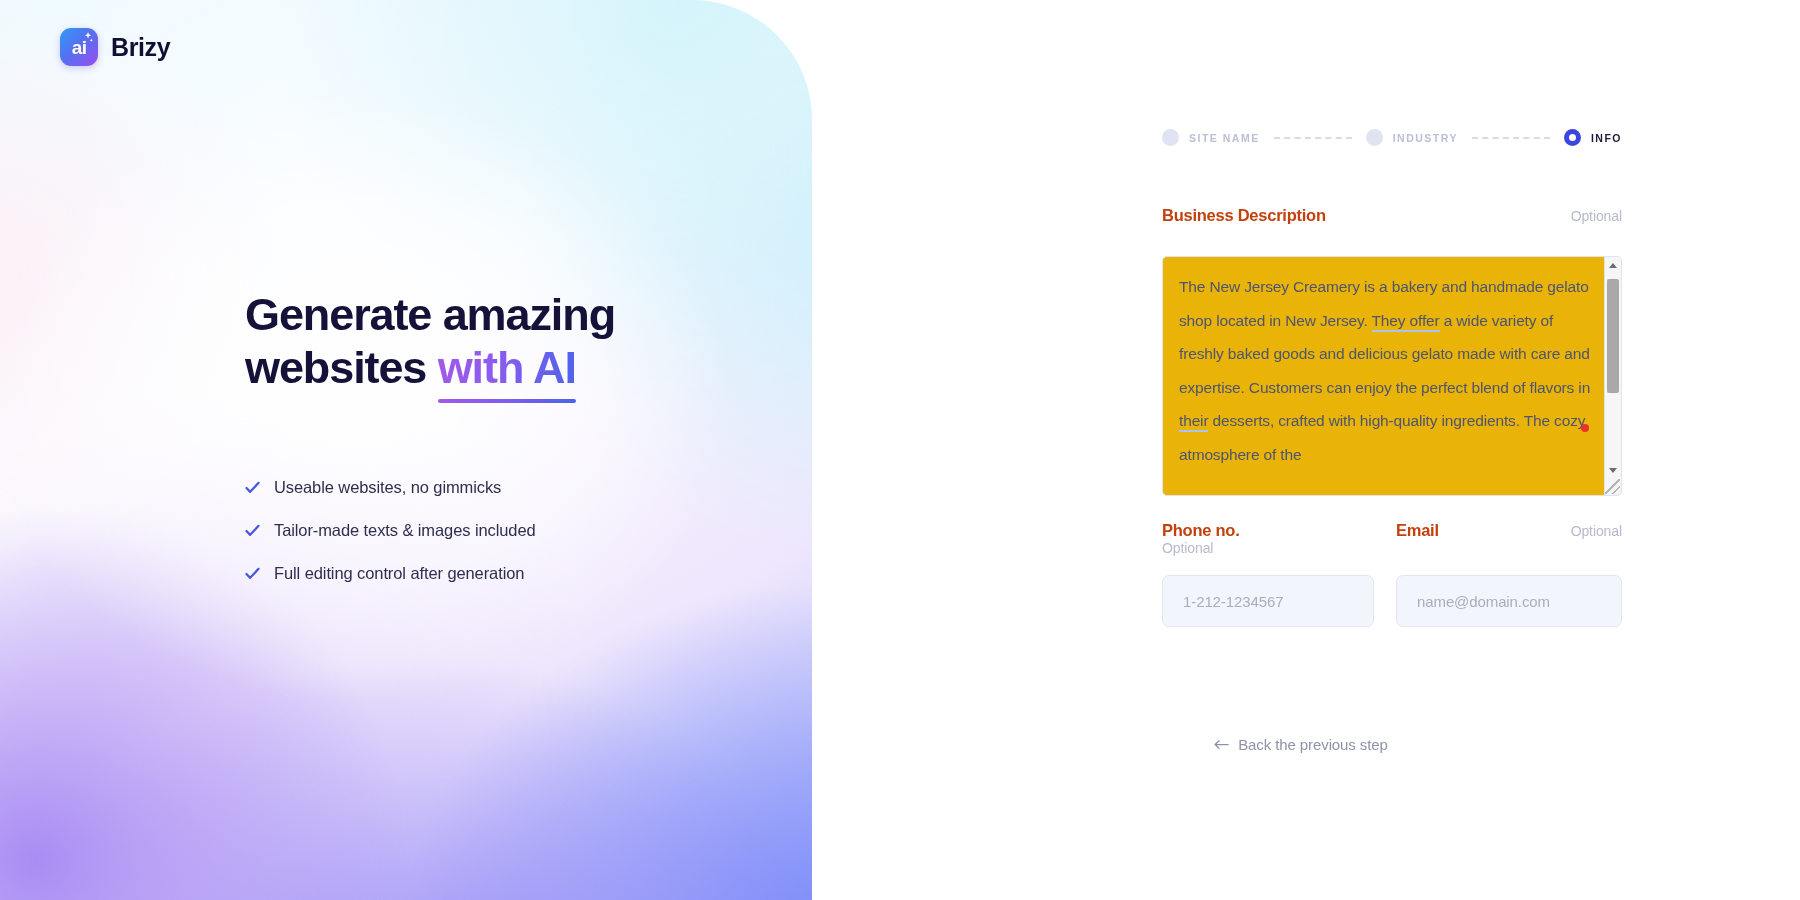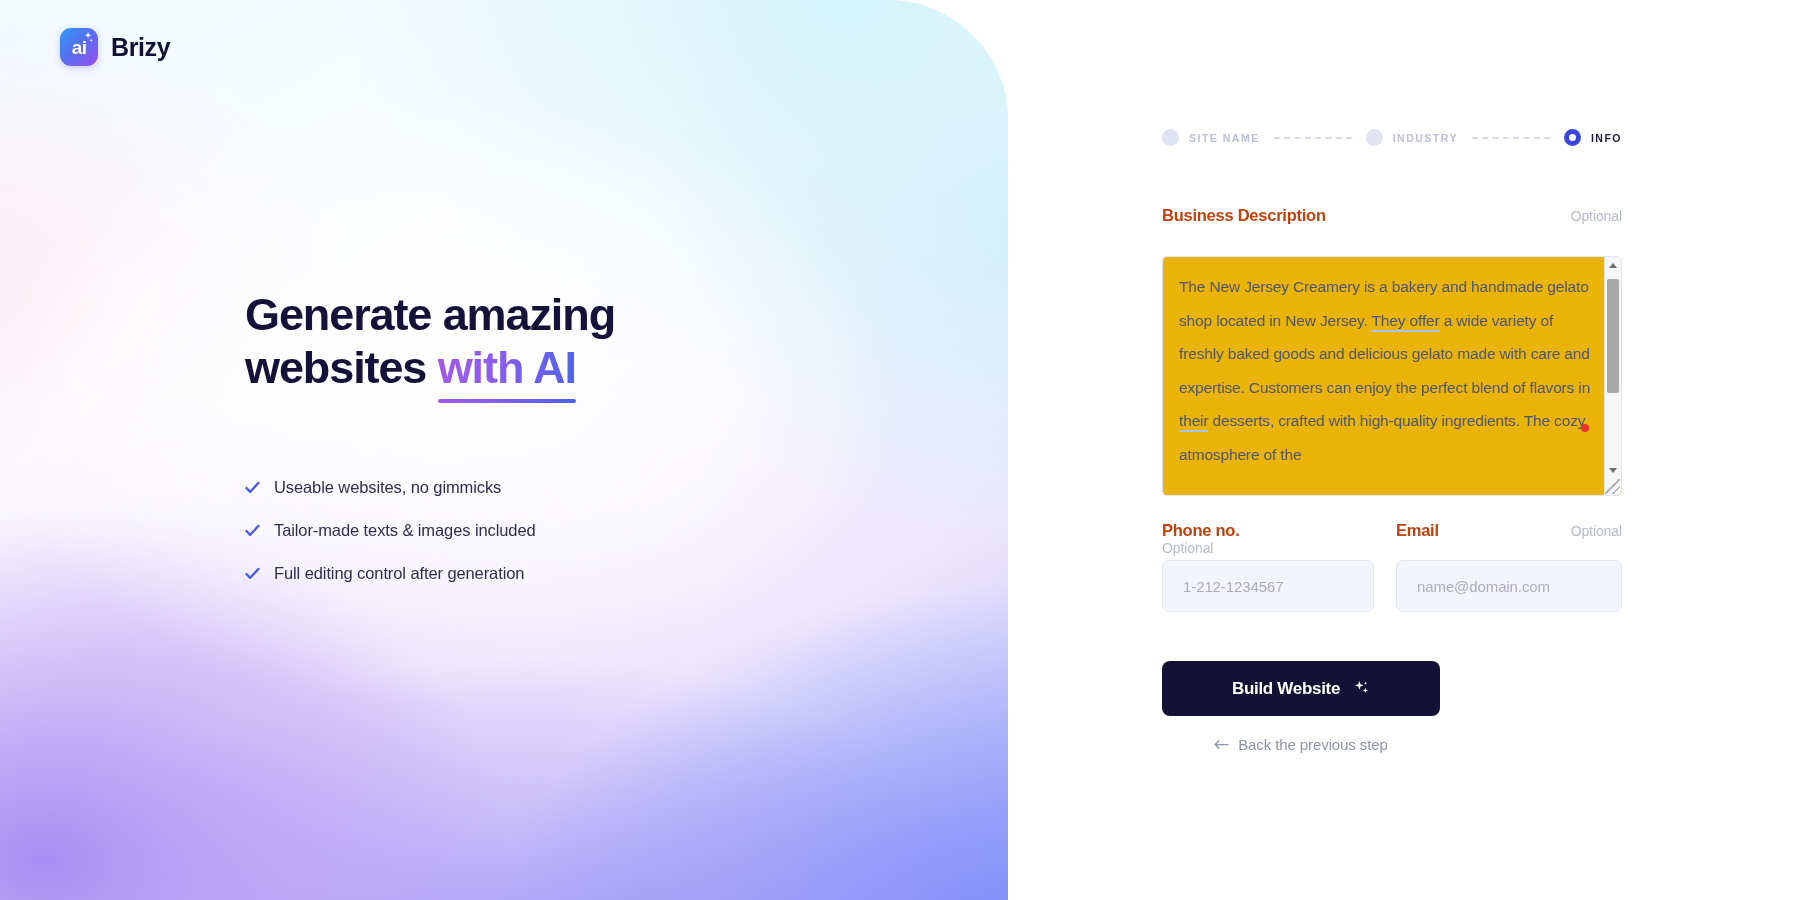--- a/index.html
+++ b/index.html
@@ -9,21 +9,21 @@
     background: #ffffff;
     font-family: "Liberation Sans", sans-serif;
     -webkit-font-smoothing: antialiased;
   }
   .page { position: relative; width: 1800px; height: 900px; background: #fff; }
 
   
   .hero {
     position: absolute;
     left: 0; top: 0;
-    width: 1008px; height: 900px;
+    width: 812px; height: 900px;
     border-top-right-radius: 120px;
     overflow: hidden;
     background: #f2f3fb;
   }
   .hero-grad {
     position: absolute; inset: -10%;
     background:
       radial-gradient(58% 52% at 78% 8%,  #d4f4fb 0%, rgba(212,244,251,0) 72%),
       radial-gradient(46% 40% at 96% 30%, #cfeffb 0%, rgba(207,239,251,0) 75%),
       radial-gradient(40% 34% at 6% 34%,  #fdf0f6 0%, rgba(253,240,246,0) 78%),
@@ -173,21 +173,21 @@
   }
 
   
   .fields { position: absolute; left: 0; top: 517px; width: 460px; }
   .field-labels { display: flex; }
   .fl-group {
     display: flex; align-items: baseline; justify-content: space-between;
   }
   .fl-phone { width: 212px; margin-right: 22px; flex-direction: column; }
   .fl-email { width: 226px; }
-  .inputs { display: flex; margin-top: 4px; text-align: center; }
+  .inputs { display: flex; margin-top: 19px; text-align: center; }
   .inp {
     height: 52px; border-radius: 7px;
     background: #f3f5fc; border: 1px solid #e2e6f4;
     display: flex; align-items: center; padding: 0 20px;
     font-size: 15px; color: #a9aebf; letter-spacing: -0.1px;
   }
   .inp.phone { width: 212px; margin-right: 22px; }
   .inp.email { width: 226px; }
 
   
@@ -310,28 +310,20 @@
       <div class="inputs">
         <div class="inp phone">
           <span>1-212-1234567</span>
         </div>
         <div class="inp email">
           <span>name@domain.com</span>
         </div>
       </div>
     </div>
 
-    <button class="cta">
-      <span>Build Website</span>
-      <svg class="cta-spark" viewBox="0 0 24 24" fill="currentColor">
-        <path d="M9 1.5l1.6 4.4 4.4 1.6-4.4 1.7L9 13.6 7.4 9.2 3 7.5l4.4-1.6L9 1.5z"></path>
-        <path d="M17.5 11l1 2.7 2.7 1-2.7 1.1-1 2.7-1-2.7-2.7-1.1 2.7-1 1-2.7z"></path>
-        <path d="M17.8 2.2l.62 1.7 1.7.63-1.7.65-.62 1.7-.63-1.7-1.7-.65 1.7-.63.63-1.7z"></path>
-      </svg>
-    </button>
 
     <div class="back">
       <svg class="back-arrow" viewBox="0 0 18 12" fill="none" stroke="currentColor" stroke-width="1.5" stroke-linecap="round" stroke-linejoin="round">
         <path d="M17 6H1.5M6 1.5L1.3 6 6 10.5"></path>
       </svg>
       <span>Back the previous step</span>
     </div>
 
   </div>
 </div>

